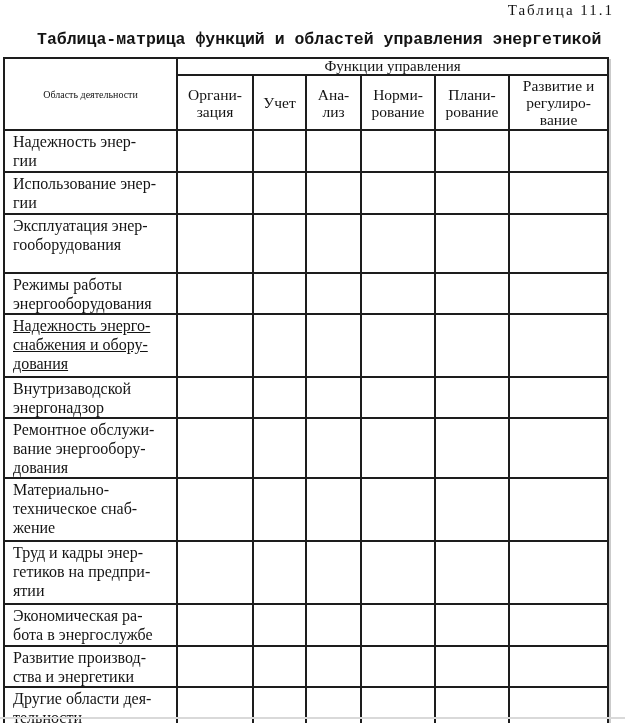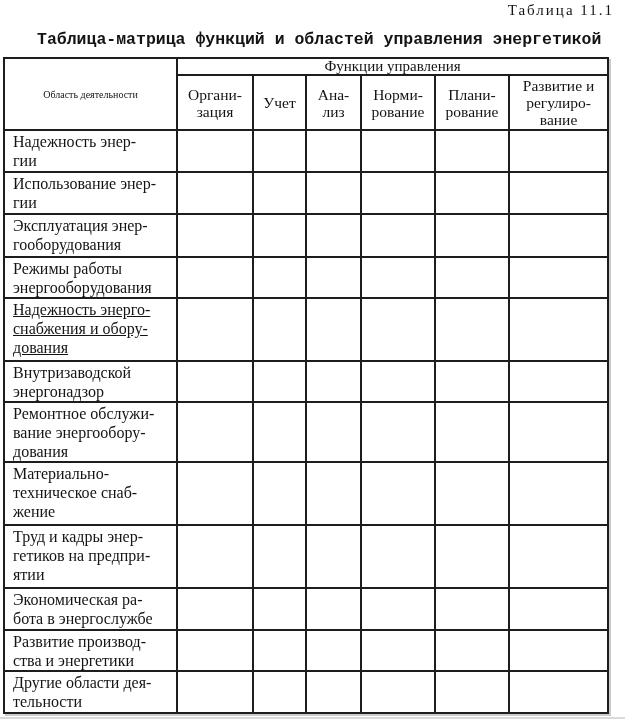--- a/index.html
+++ b/index.html
@@ -69,21 +69,21 @@
     vertical-align: top;
     font-size: 16px;
     line-height: 19px;
     white-space: pre-line;
     padding: 1px 3px 0 8px;
   }
   .matrix td.cell { padding: 0; }
   
   tbody tr:nth-child(1)  { height: 42px; }
   tbody tr:nth-child(2)  { height: 42px; }
-  tbody tr:nth-child(3)  { height: 43px; margin-top: 36px; }
+  tbody tr:nth-child(3)  { height: 59px; margin-top: 36px; }
   tbody tr:nth-child(4)  { height: 27px; }
   tbody tr:nth-child(5)  { height: 63px; text-decoration: underline; }
   tbody tr:nth-child(6)  { height: 41px; }
   tbody tr:nth-child(7)  { height: 60px; }
   tbody tr:nth-child(8)  { height: 63px; }
   tbody tr:nth-child(9)  { height: 63px; }
   tbody tr:nth-child(10) { height: 42px; }
   tbody tr:nth-child(11) { height: 41px; }
   tbody tr:nth-child(12) { height: 42px; }
   .scan-line {

